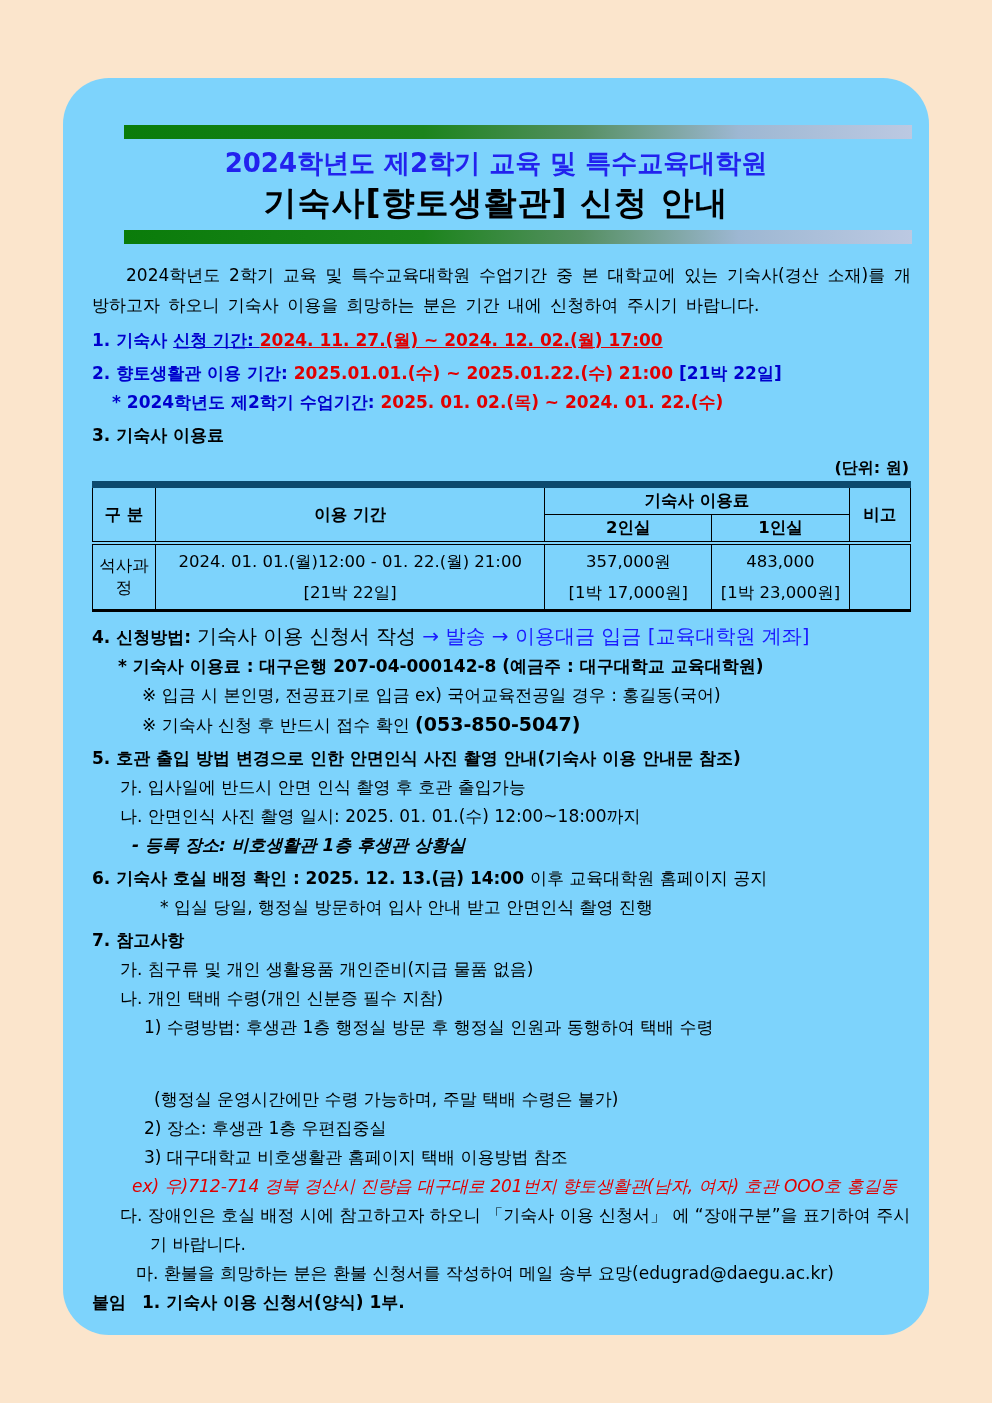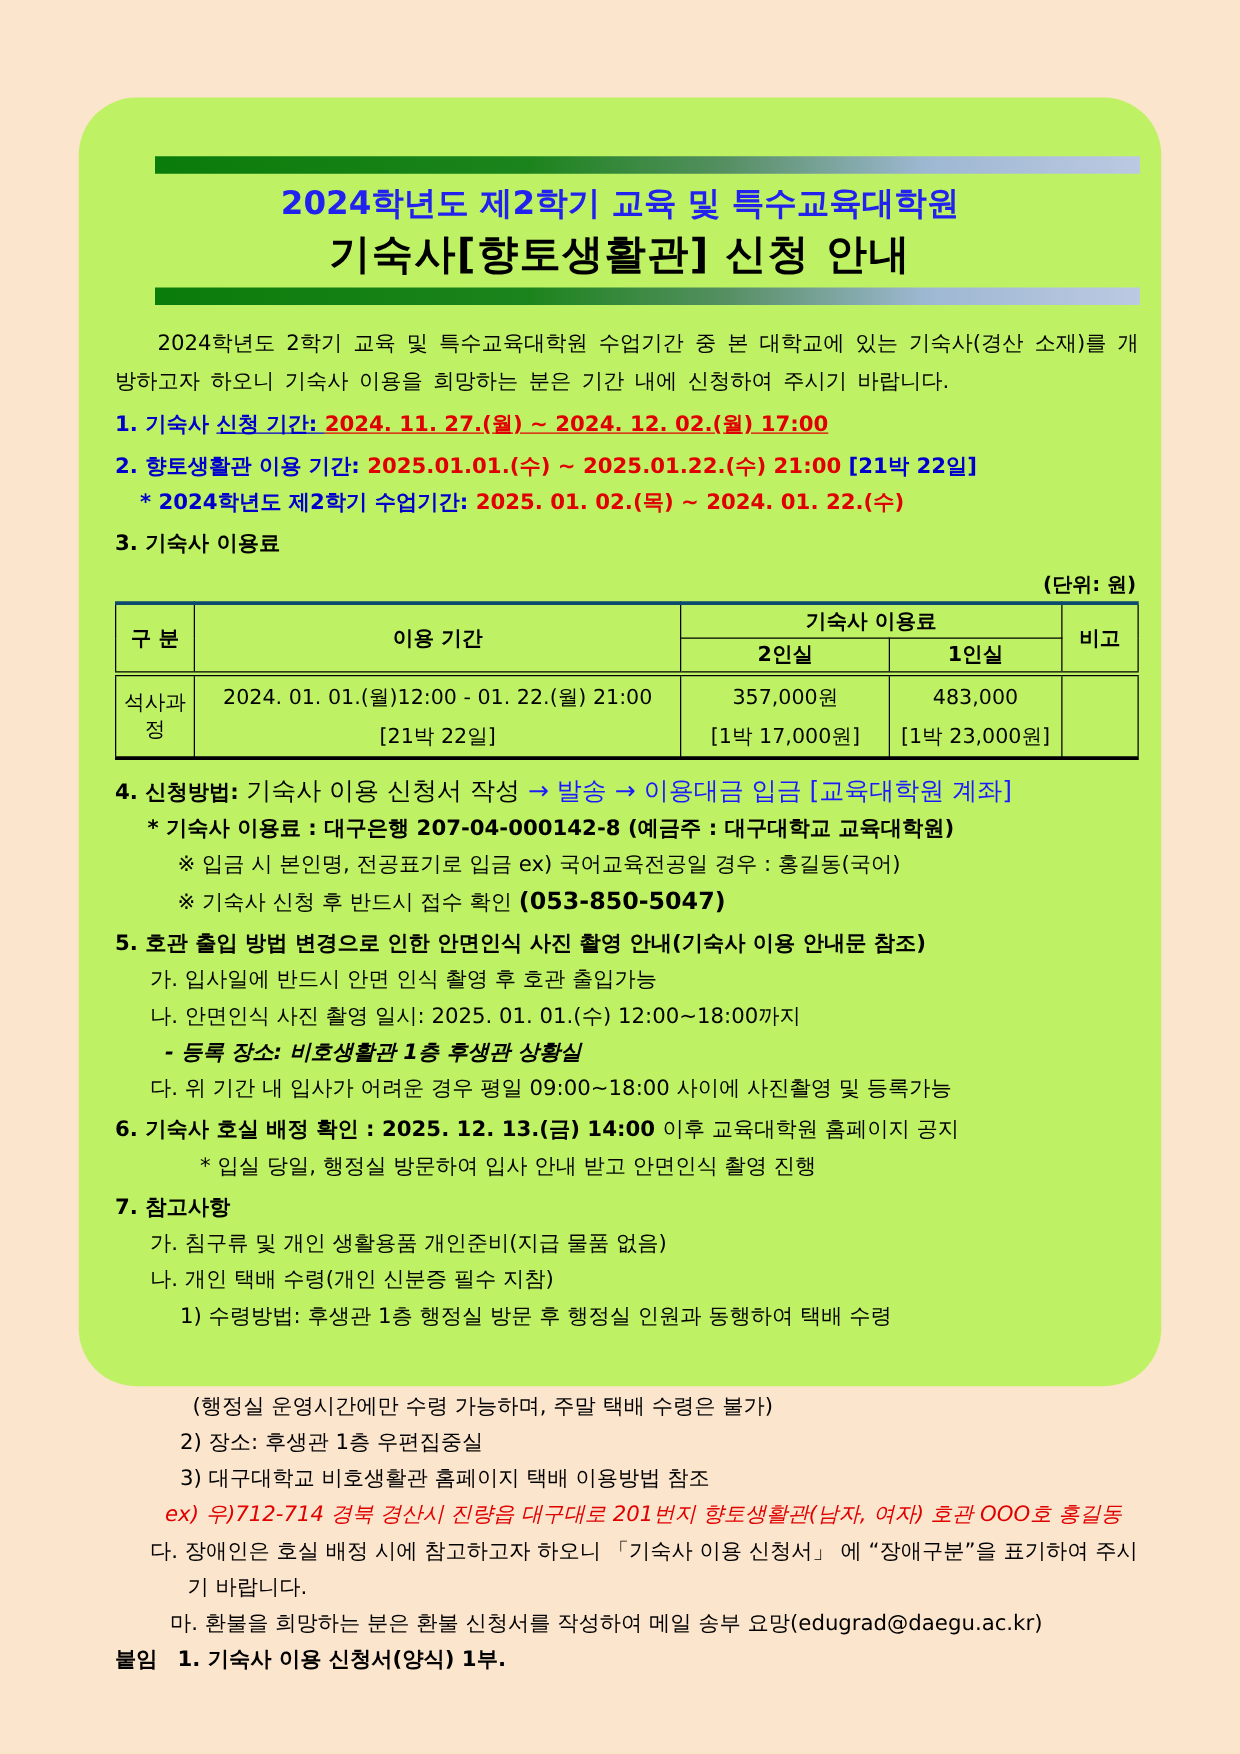--- a/index.html
+++ b/index.html
@@ -3,22 +3,22 @@
 <meta charset="utf-8">
 <style>
   html,body{margin:0;padding:0;}
   body{
     background:#fbe5cc;
     font-family:"DejaVu Sans","Liberation Sans",sans-serif;
     color:#000;
   }
   .page{width:992px;height:1403px;background:#fbe5cc;position:relative;overflow:hidden;}
   .card{
-    position:absolute;left:63px;top:78px;width:866px;height:1031px;
-    background:#bef264;border-radius:46px;box-sizing:border-box;padding-top:47px;
+    position:absolute;left:63px;top:78px;width:866px;height:1257px;
+    background:#7dd3fc;border-radius:46px;box-sizing:border-box;padding-top:47px;
   }
   .bar{
     height:14px;margin:0 17px 0 61px;
     background:linear-gradient(90deg,#0a7c0a 0%,#1c841c 38%,#558f62 58%,#9db7d2 78%,#bcc9e2 100%);
   }
   .t1{text-align:center;color:#2222ee;font-weight:bold;font-size:26px;line-height:36px;margin-top:6px;}
   .t2{text-align:center;color:#000;font-weight:bold;font-size:33px;line-height:44px;margin-bottom:5px;letter-spacing:1px;}
   .content{padding:12px 18px 0 29px;font-size:17px;}
   .ln{line-height:29px;}
   .b{font-weight:bold;}
@@ -35,21 +35,21 @@
   .i44{margin-left:44px;}
   .i50{margin-left:50px;}
   .i52{margin-left:52px;}
   .i62{margin-left:62px;margin-top:43px;}
   .i66{margin-left:66px;}
   .i68{margin-left:68px;}
   .i84{margin-left:40px;font-style:italic;}
   .hang{padding-left:30px;text-indent:-30px;}
   .gap4{margin-top:4px;}
   .unit{text-align:right;font-weight:bold;font-size:16px;margin:8px 2px 3px 0;line-height:20px;}
-  table.fee{width:100%;border-collapse:collapse;border-top:3px solid #0c4a6e;border-bottom:3px solid #000;font-size:16.5px;margin-bottom:10px;}
+  table.fee{width:100%;border-collapse:collapse;border-top:7px solid #0c4a6e;border-bottom:3px solid #000;font-size:16.5px;margin-bottom:10px;}
   .fee th,.fee td{border:1px solid #000;text-align:center;padding:0 2px;}
   .fee thead th{font-weight:bold;height:26px;line-height:26px;}
   .fee .dbl{border-bottom:4px double #000;}
   .fee td .cl{line-height:31px;}
   .fee tbody td{height:64px;font-weight:normal;}
   .att-label{font-weight:bold;margin-right:16px;}
 </style>
 </head>
 <body>
 
@@ -119,21 +119,20 @@
 
       <div class="ln gap4" style="white-space:nowrap;"><span class="b">4. 신청방법: </span><span class="big">기숙사 이용 신청서 작성 </span><span class="big brblue">→ 발송 → 이용대금 입금 [교육대학원 계좌]</span></div>
       <div class="ln b i26">* 기숙사 이용료 : 대구은행 207-04-000142-8  (예금주 : 대구대학교 교육대학원)</div>
       <div class="ln i50">※ 입금 시 본인명, 전공표기로 입금  ex) 국어교육전공일 경우 : 홍길동(국어)</div>
       <div class="ln i50"><span>※ 기숙사 신청 후 반드시 접수 확인  </span><span class="b" style="font-size:19px;">(053-850-5047)</span></div>
 
       <div class="ln b gap4">5. 호관 출입 방법 변경으로 인한 안면인식 사진 촬영 안내(기숙사 이용 안내문 참조)</div>
       <div class="ln i28">가. 입사일에 반드시 안면 인식 촬영 후 호관 출입가능</div>
       <div class="ln i28">나. 안면인식 사진 촬영 일시: 2025. 01. 01.(수) 12:00~18:00까지</div>
       <div class="ln b i84">- 등록 장소: 비호생활관 1층 후생관 상황실</div>
-      <div class="ln i28">다. 위 기간 내 입사가 어려운 경우 평일 09:00~18:00 사이에 사진촬영 및 등록가능</div>
 
       <div class="ln gap4"><span class="b">6. 기숙사 호실 배정 확인 : 2025. 12. 13.(금) 14:00 </span><span>이후 교육대학원 홈페이지 공지</span></div>
       <div class="ln i68">* 입실 당일, 행정실 방문하여 입사 안내 받고 안면인식 촬영 진행</div>
 
       <div class="ln b gap4">7. 참고사항</div>
       <div class="ln i28">가. 침구류 및 개인 생활용품 개인준비(지급 물품 없음)</div>
       <div class="ln i28">나. 개인 택배 수령(개인 신분증 필수 지참)</div>
       <div class="ln i52">1) 수령방법: 후생관 1층 행정실 방문 후 행정실 인원과 동행하여 택배 수령</div>
       <div class="ln i62">(행정실 운영시간에만 수령 가능하며, 주말 택배 수령은 불가)</div>
       <div class="ln i52">2) 장소: 후생관 1층 우편집중실</div>

